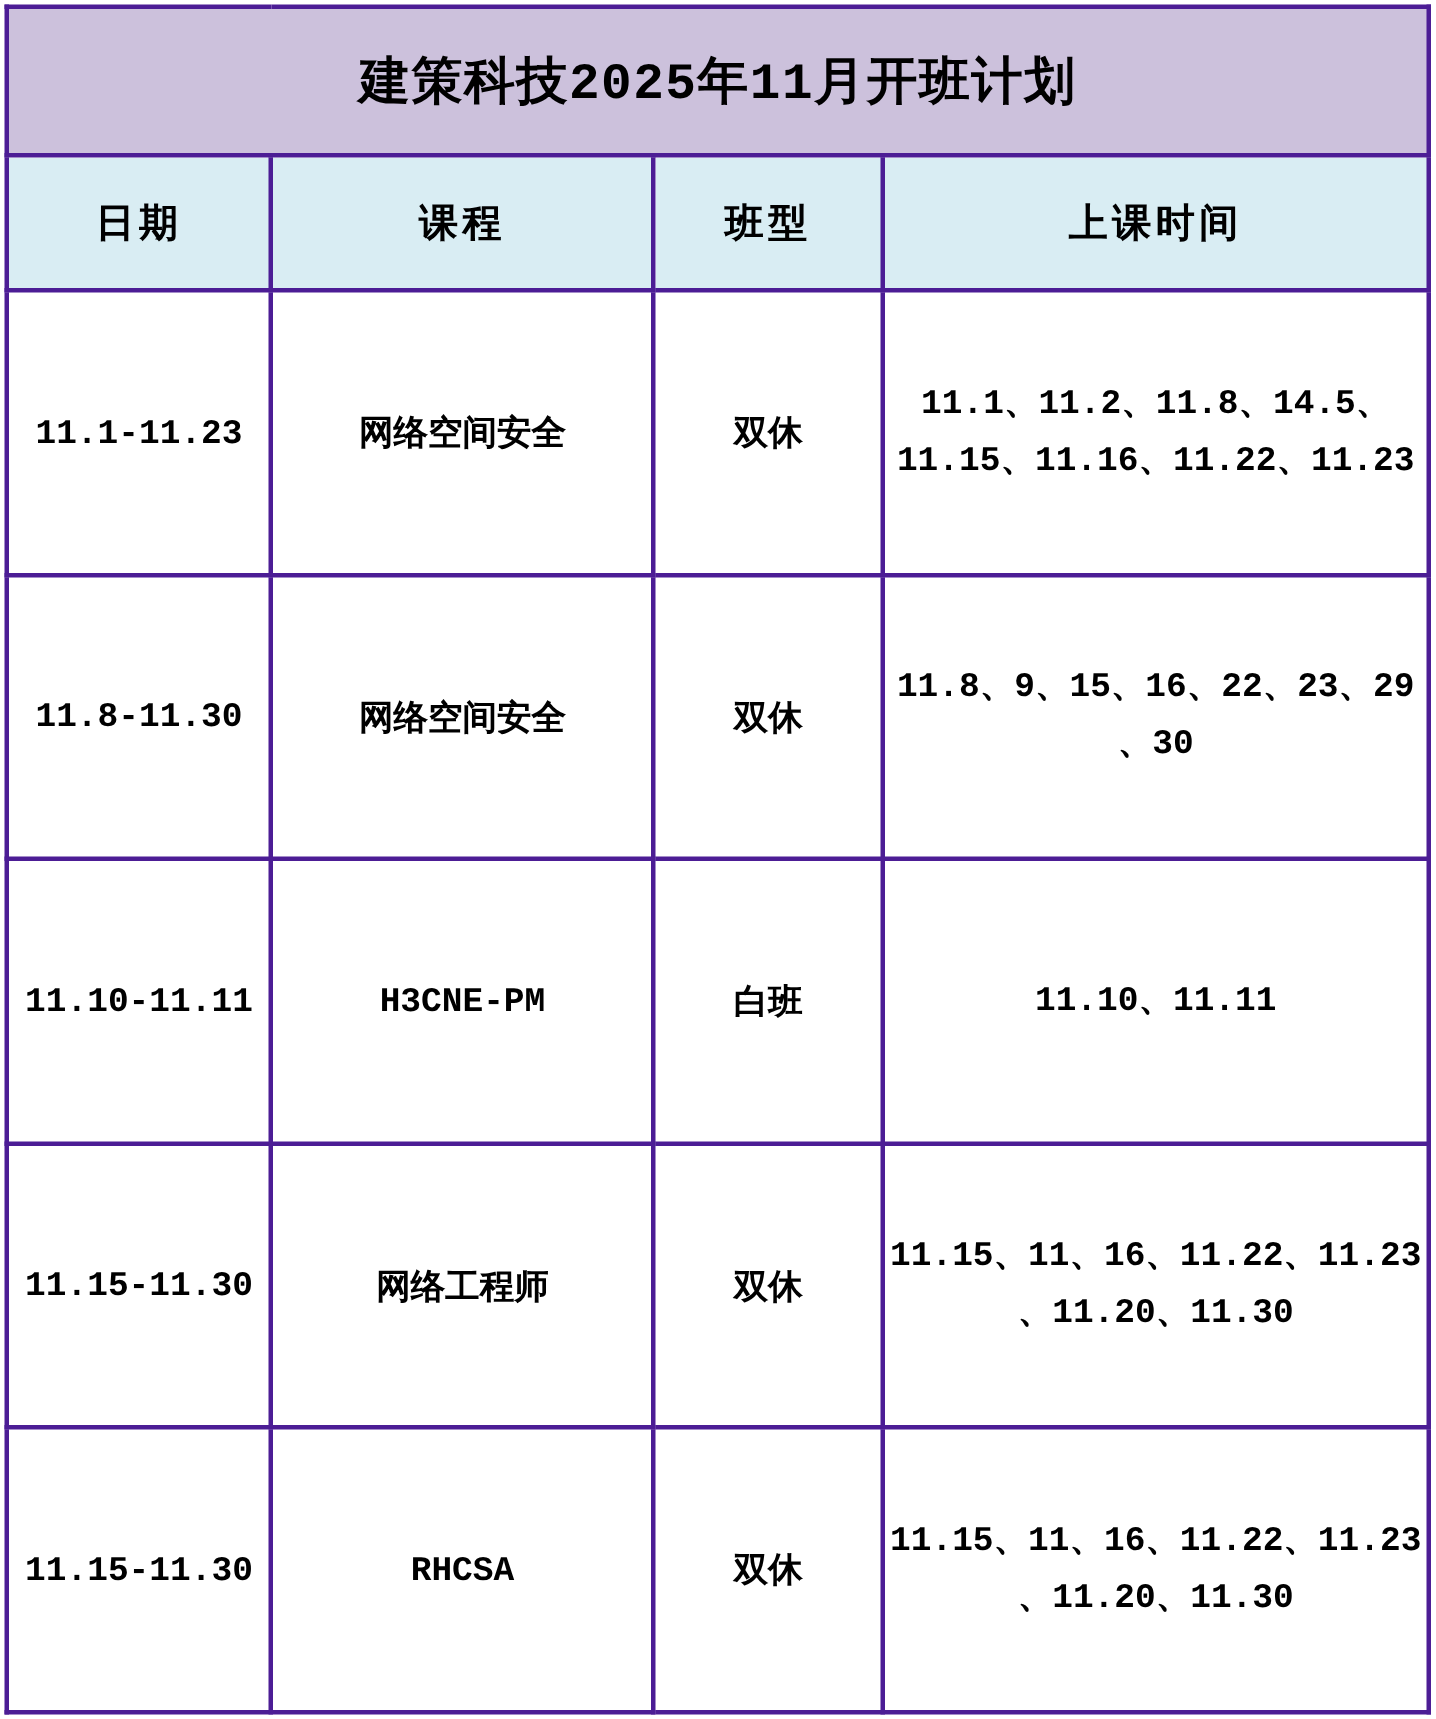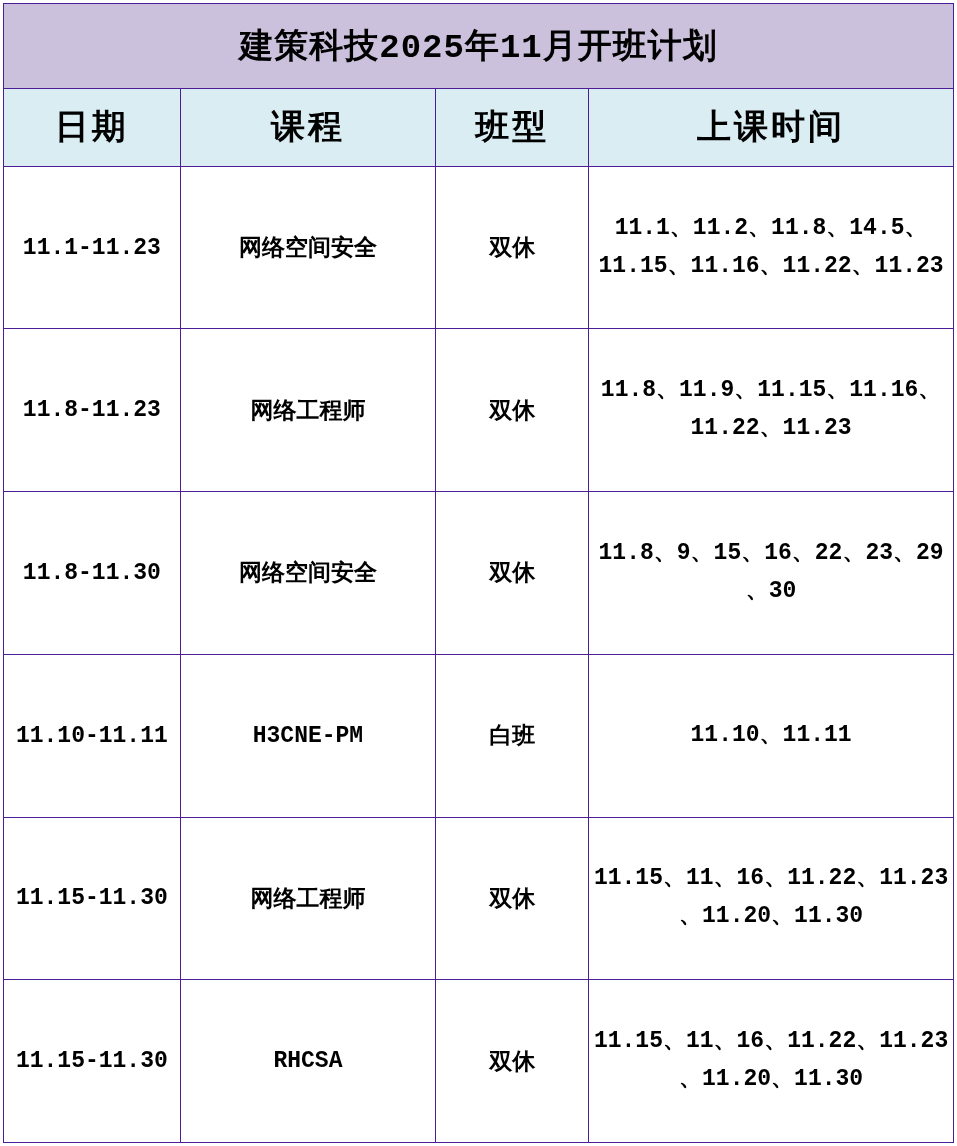--- a/index.html
+++ b/index.html
@@ -17,21 +17,21 @@
     height: 1140px;
     margin: 3px;
   }
   table.schedule {
     width: 100%;
     height: 100%;
     border-collapse: collapse;
     table-layout: fixed;
   }
   table.schedule td, table.schedule th {
-    border: 1px solid #4c1d95;
+    border: 3px solid #4c1d95;
     text-align: center;
     vertical-align: middle;
     padding: 0;
     overflow: hidden;
   }
   col.c-date   { width: 18.6%; }
   col.c-course { width: 26.9%; }
   col.c-type   { width: 16.1%; }
   col.c-time   { width: 38.4%; }
 
@@ -40,21 +40,21 @@
   tr.data-row     { height: 126px; font-family: Liberation Mono, monospace; }
 
   td.title-cell {
     background: #ccc1dc;
     font-size: 34px;
     font-weight: bold;
     letter-spacing: 1px;
   }
   th.header-cell {
     background: #d9edf3;
-    font-size: 34px;
+    font-size: 26px;
     font-weight: bold;
     letter-spacing: 3px;
   }
   tr.data-row td {
     background: #ffffff;
     font-size: 23px;
     font-weight: bold;
   }
   td.time-cell .time-line {
     line-height: 1.65;
@@ -89,29 +89,20 @@
     <tr class="data-row">
       <td>11.1-11.23</td>
       <td>网络空间安全</td>
       <td>双休</td>
       <td class="time-cell">
         <div class="time-line">11.1、11.2、11.8、14.5、</div>
         <div class="time-line">11.15、11.16、11.22、11.23</div>
       </td>
     </tr>
 
-    <tr class="data-row">
-      <td>11.8-11.23</td>
-      <td>网络工程师</td>
-      <td>双休</td>
-      <td class="time-cell">
-        <div class="time-line">11.8、11.9、11.15、11.16、</div>
-        <div class="time-line">11.22、11.23</div>
-      </td>
-    </tr>
 
 
     <tr class="data-row">
       <td>11.8-11.30</td>
       <td>网络空间安全</td>
       <td>双休</td>
       <td class="time-cell">
         <div class="time-line">11.8、9、15、16、22、23、29</div>
         <div class="time-line">、30</div>
       </td>

